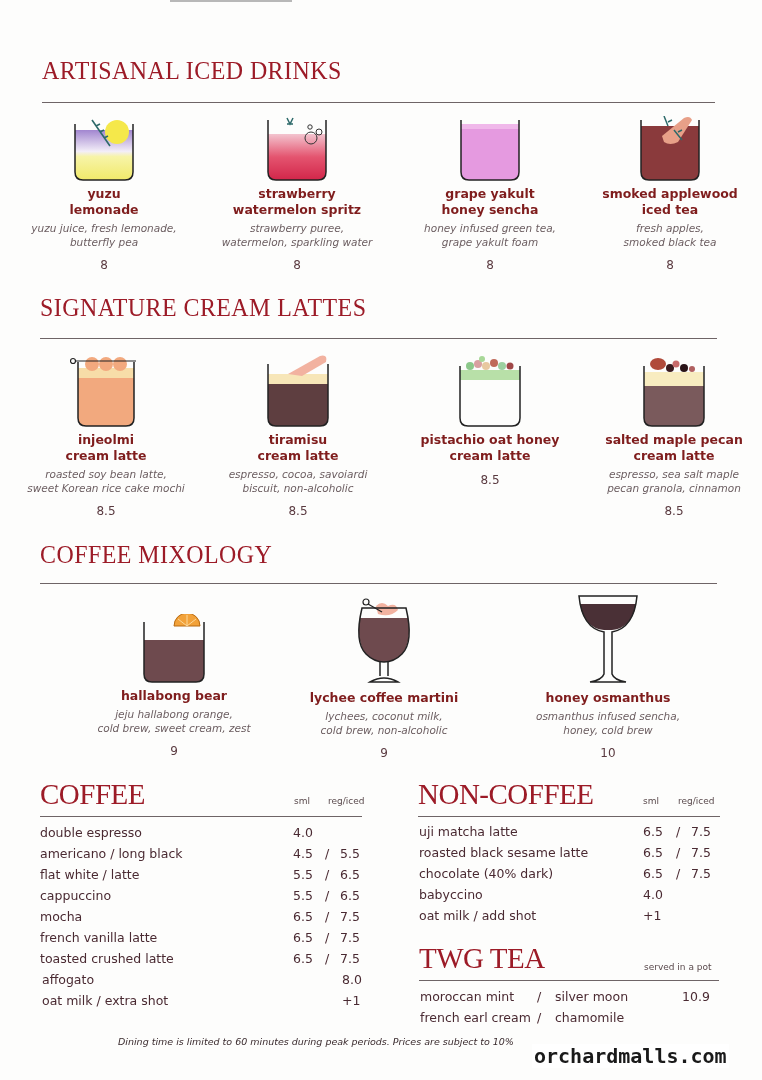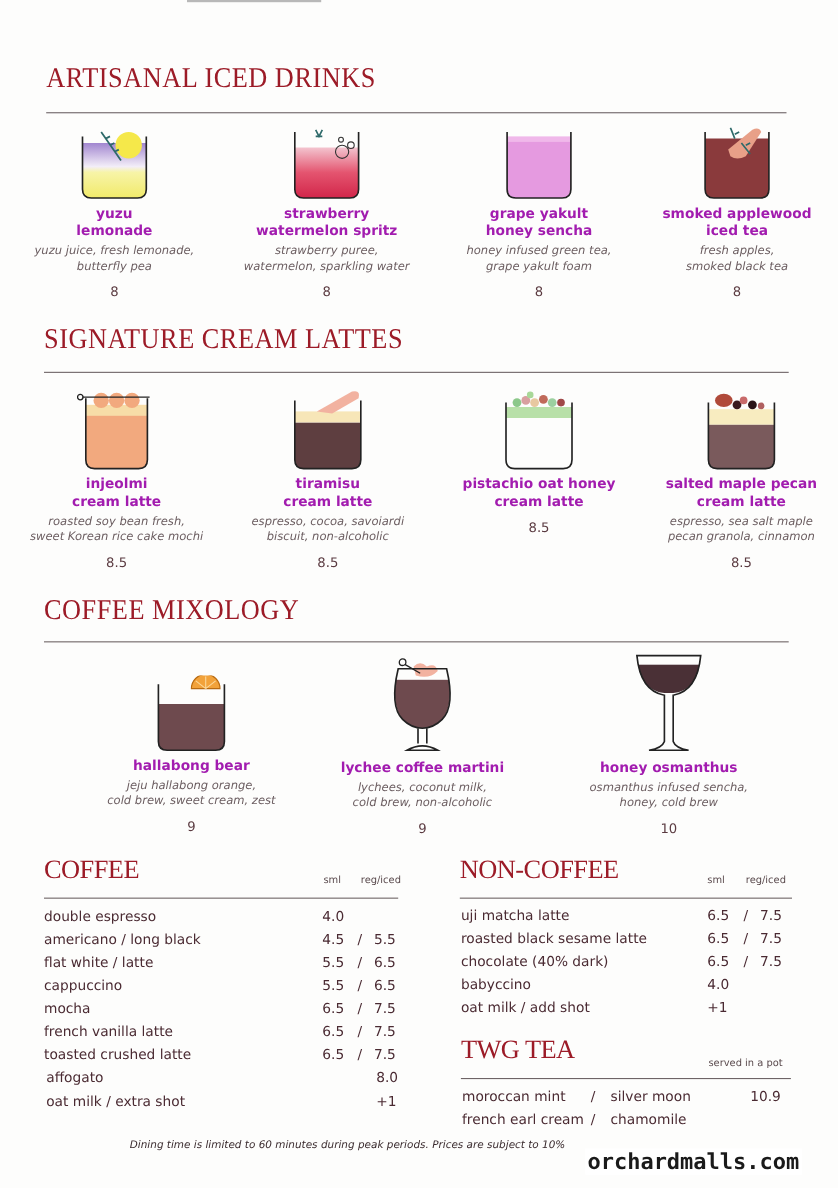--- a/index.html
+++ b/index.html
@@ -9,25 +9,25 @@
     .topbar { position: absolute; left: 170px; top: 0; width: 122px; height: 2px; background: #b8b8b8; }
 
     .section-title {
       position: absolute; font-family: "Liberation Serif", serif; color: #9c1b27;
       font-size: 26px; letter-spacing: 0.5px; transform: scaleX(0.92); transform-origin: left center;
     }
     .rule { position: absolute; height: 1px; background: #6e6466; }
 
     .drink { position: absolute; width: 180px; text-align: center; }
     .drink .glass { margin: 0 auto; display: block; }
-    .drink .name { font-size: 12.5px; font-weight: bold; color: #a21caf; line-height: 16px; margin-top: 4px; }
+    .drink .name { font-size: 12.5px; font-weight: bold; color: #7f1d1d; line-height: 16px; margin-top: 4px; }
     .drink .desc { font-family: "DejaVu Sans", sans-serif; font-style: italic; font-size: 10.5px; color: #6b5d60; line-height: 14px; margin-top: 3px; }
     .drink .price { font-size: 12px; color: #5a3a40; margin-top: 9px; }
 
-    .list-title { position: absolute; font-family: "Liberation Serif", serif; color: #9c1b27; font-size: 24px; letter-spacing: -0.5px; }
+    .list-title { position: absolute; font-family: "Liberation Serif", serif; color: #9c1b27; font-size: 29px; letter-spacing: -0.5px; }
     .col-head { position: absolute; font-size: 9px; color: #5a4a4d; }
     .list { position: absolute; }
     .row { position: relative; height: 21px; font-size: 12.5px; color: #4a2a32; line-height: 21px; }
     .row .p1 { position: absolute; top: 0; }
     .row .sep { position: absolute; top: 0; }
     .row .p2 { position: absolute; top: 0; text-align: right; }
 
     .footer { position: absolute; left: 118px; top: 1036px; font-style: italic; font-size: 9.5px; color: #3a2b2e; }
     .watermark { position: absolute; left: 532px; top: 1044px; font-family: "DejaVu Sans Mono", monospace; font-weight: bold; font-size: 20px; color: #1a1a1a; background: #ffffff; padding: 0 2px; }
   </style>
@@ -140,21 +140,21 @@
       <circle cx="50" cy="10" r="7" fill="#f2a97e"></circle>
     <circle cx="3" cy="7" r="2.5" fill="none" stroke="#222" stroke-width="1.2"></circle>
     <line x1="5" y1="7" x2="66" y2="7" stroke="#222" stroke-width="1.2"></line>
     <path d="M8 8 V64 Q8 72 16 72 H56 Q64 72 64 64 V8" stroke="#222" stroke-width="1.5" fill="none"></path>
   </svg>
   <div class="name">
       <div>injeolmi</div>
       <div>cream latte</div>
     </div>
   <div class="desc">
-      <div>roasted soy bean fresh,</div>
+      <div>roasted soy bean latte,</div>
       <div>sweet Korean rice cake mochi</div>
     </div>
   <div class="price">8.5</div>
 </div>
 
 <div class="drink" style="left:208px; top:354px;">
   <svg class="glass" width="72" height="74" viewBox="0 0 72 74">
     <path d="M6 30 V64 Q6 72 14 72 H58 Q66 72 66 64 V30 Z" fill="#5e3e40"></path>
     <rect x="6" y="20" width="60" height="10" fill="#f7e6b8"></rect>
     <path d="M26 20 L58 2 Q66 0 64 8 L40 22 Z" fill="#f2b2a0"></path>

